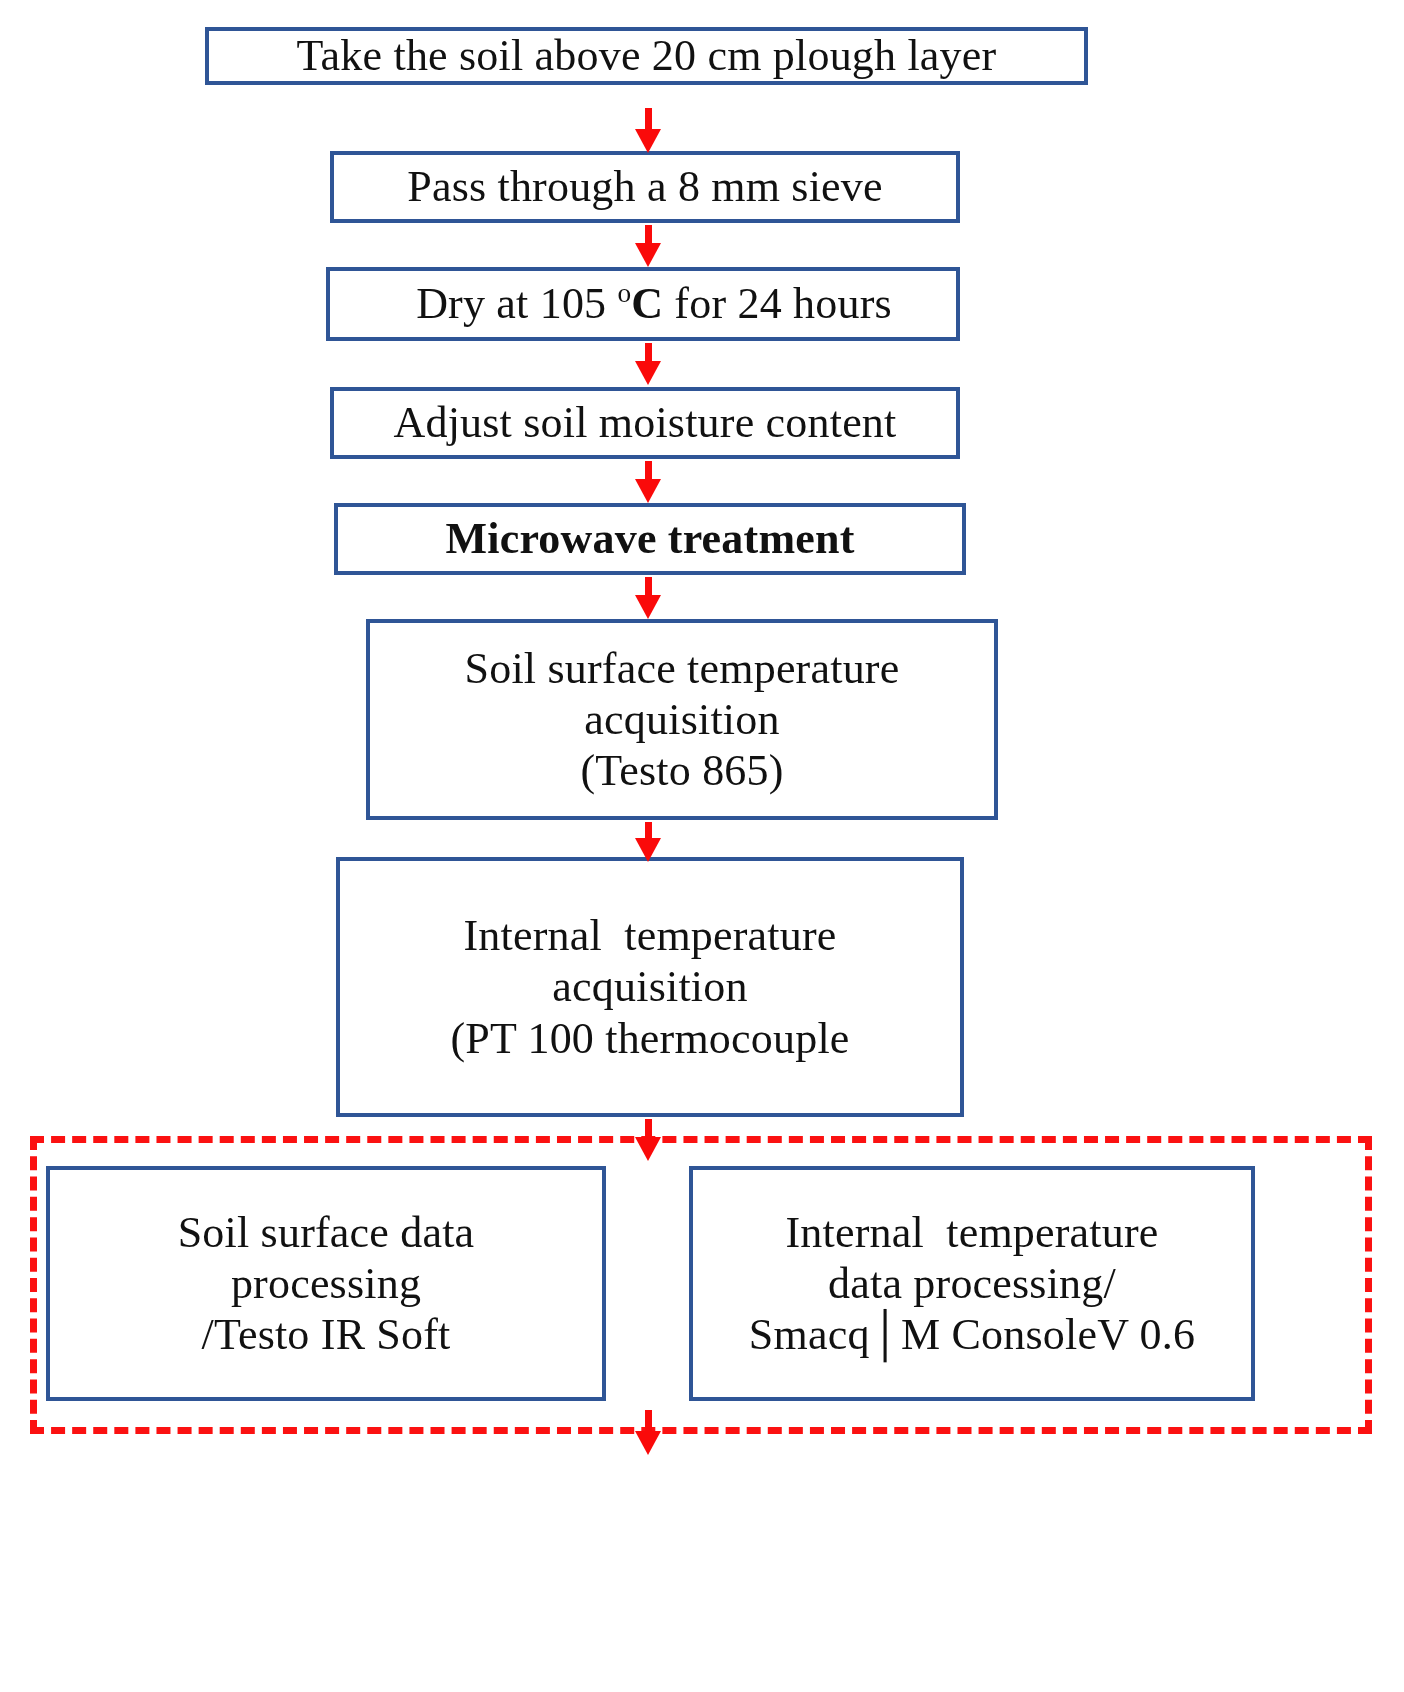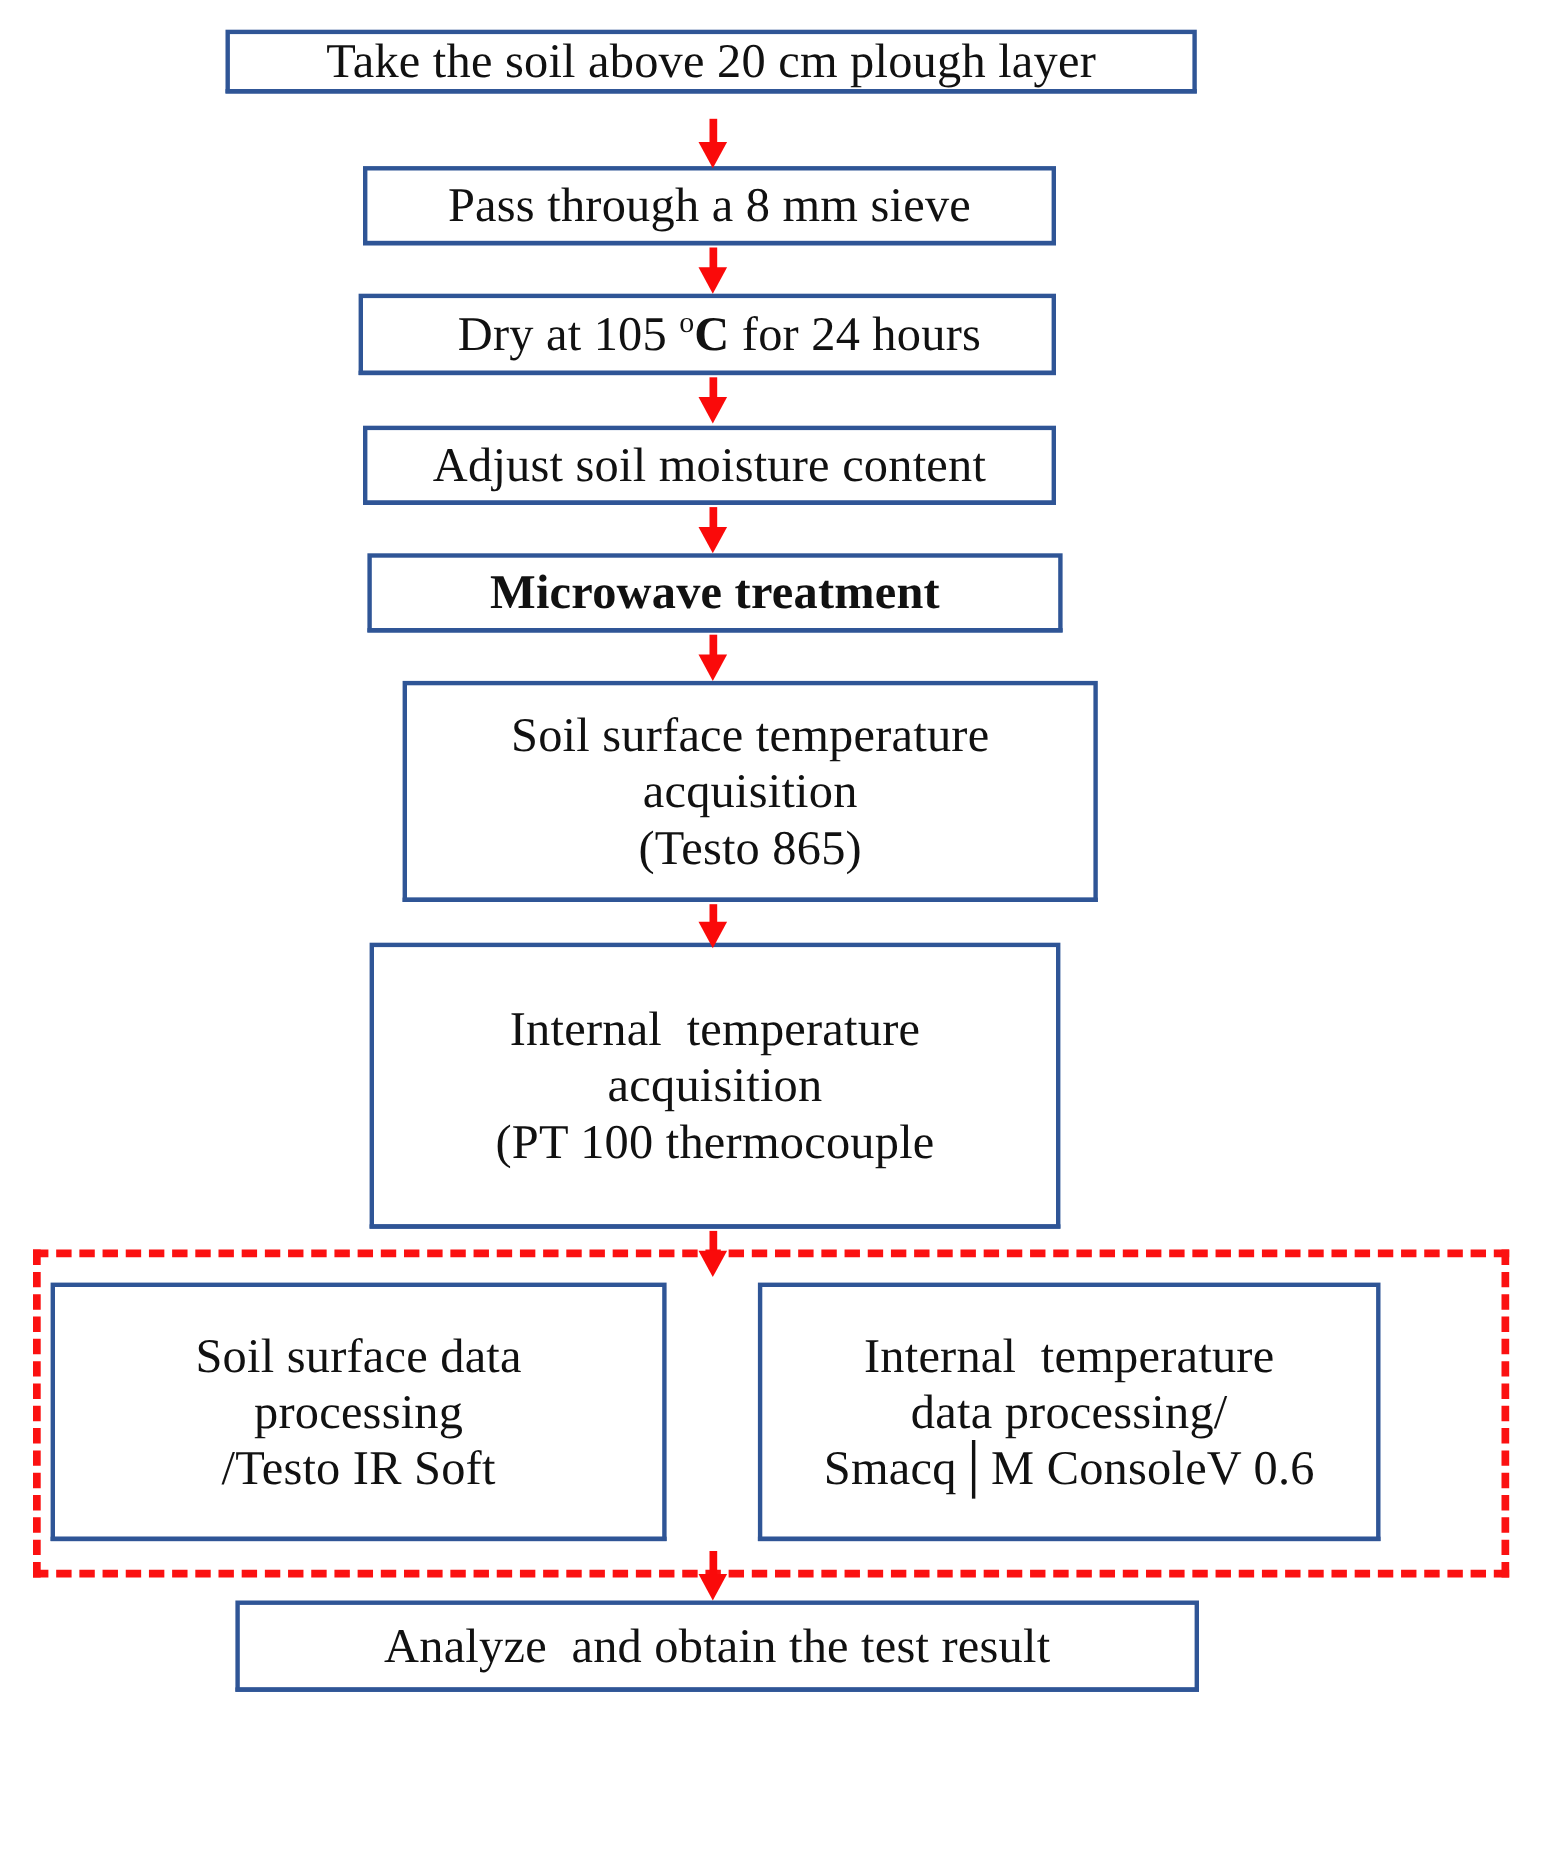--- a/index.html
+++ b/index.html
@@ -199,19 +199,14 @@
       <span class="ln">data processing/</span>
       <span class="ln">Smacq│M ConsoleV 0.6</span>
     </span>
   </div>
 
   <div class="arrow" style="left:635px; top:1410px; height:45px;">
     <span class="shaft" style="height:24px;"></span>
     <span class="head"></span>
   </div>
 
-  <div class="box" style="left:214px; top:1455px; width:876px; height:83px;">
-    <span class="lines">
-      <span class="ln">Analyze  and obtain the test result</span>
-    </span>
-  </div>
 
 </div>
 
 </body></html>

